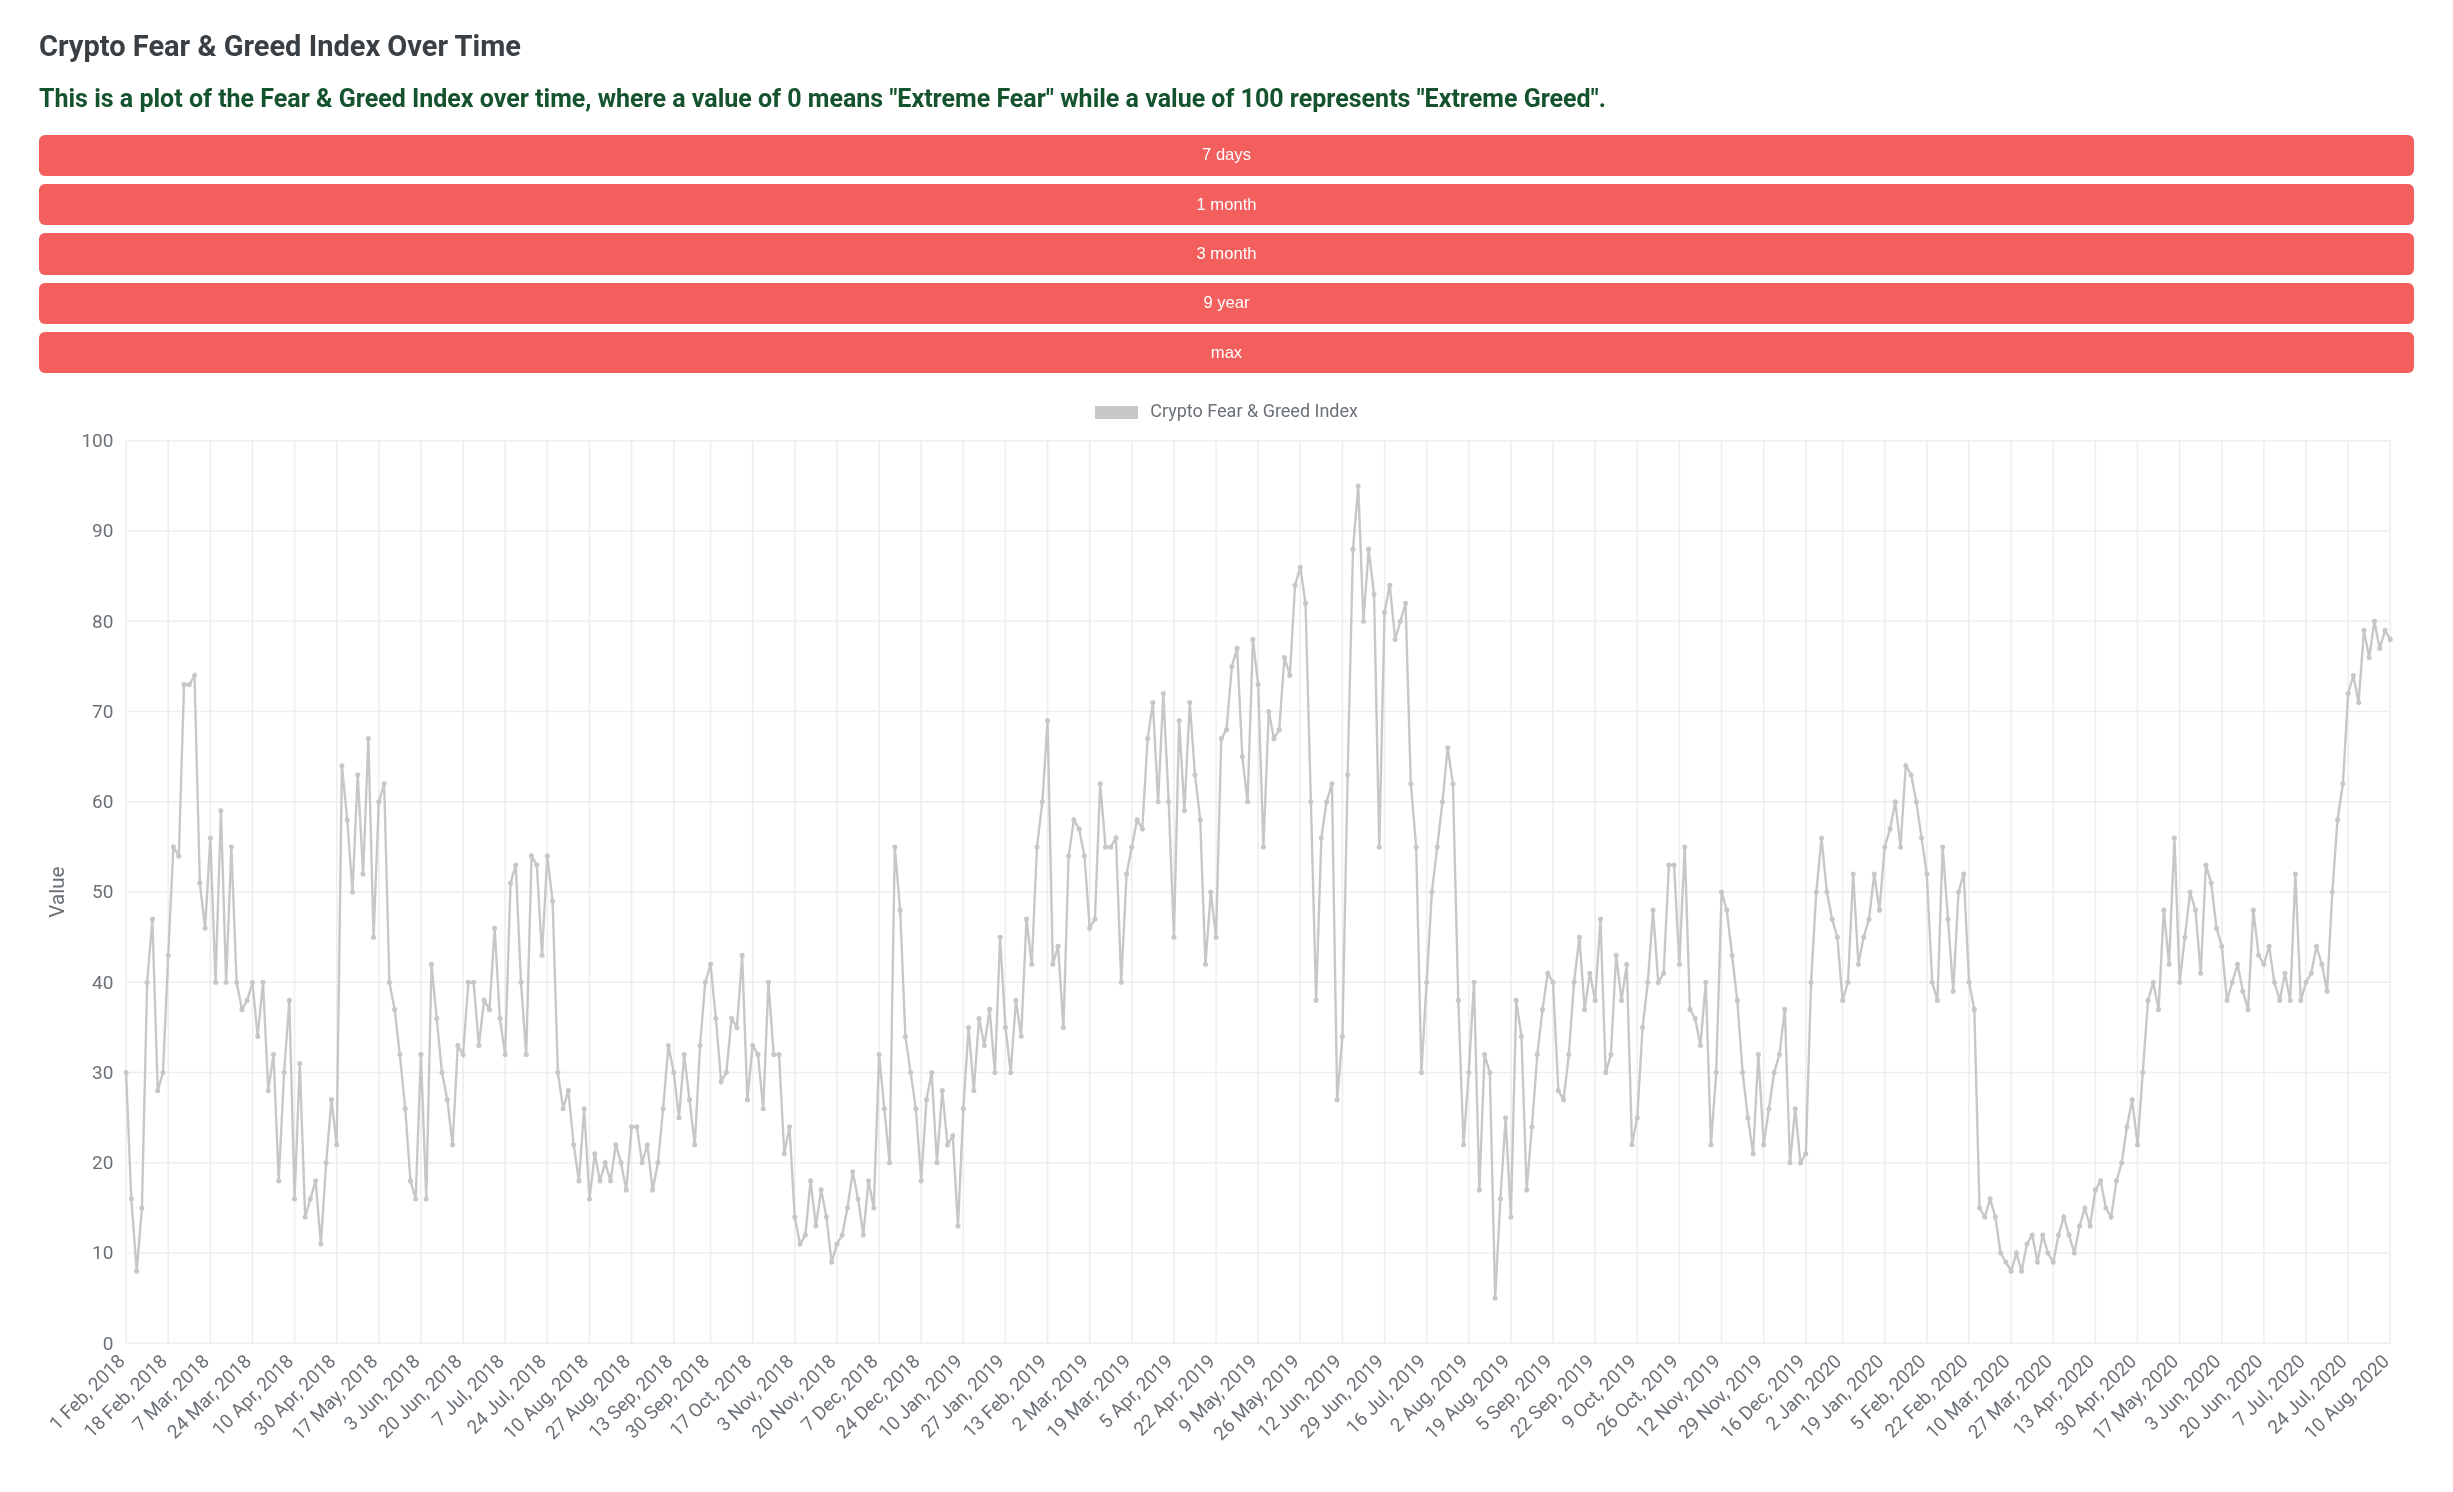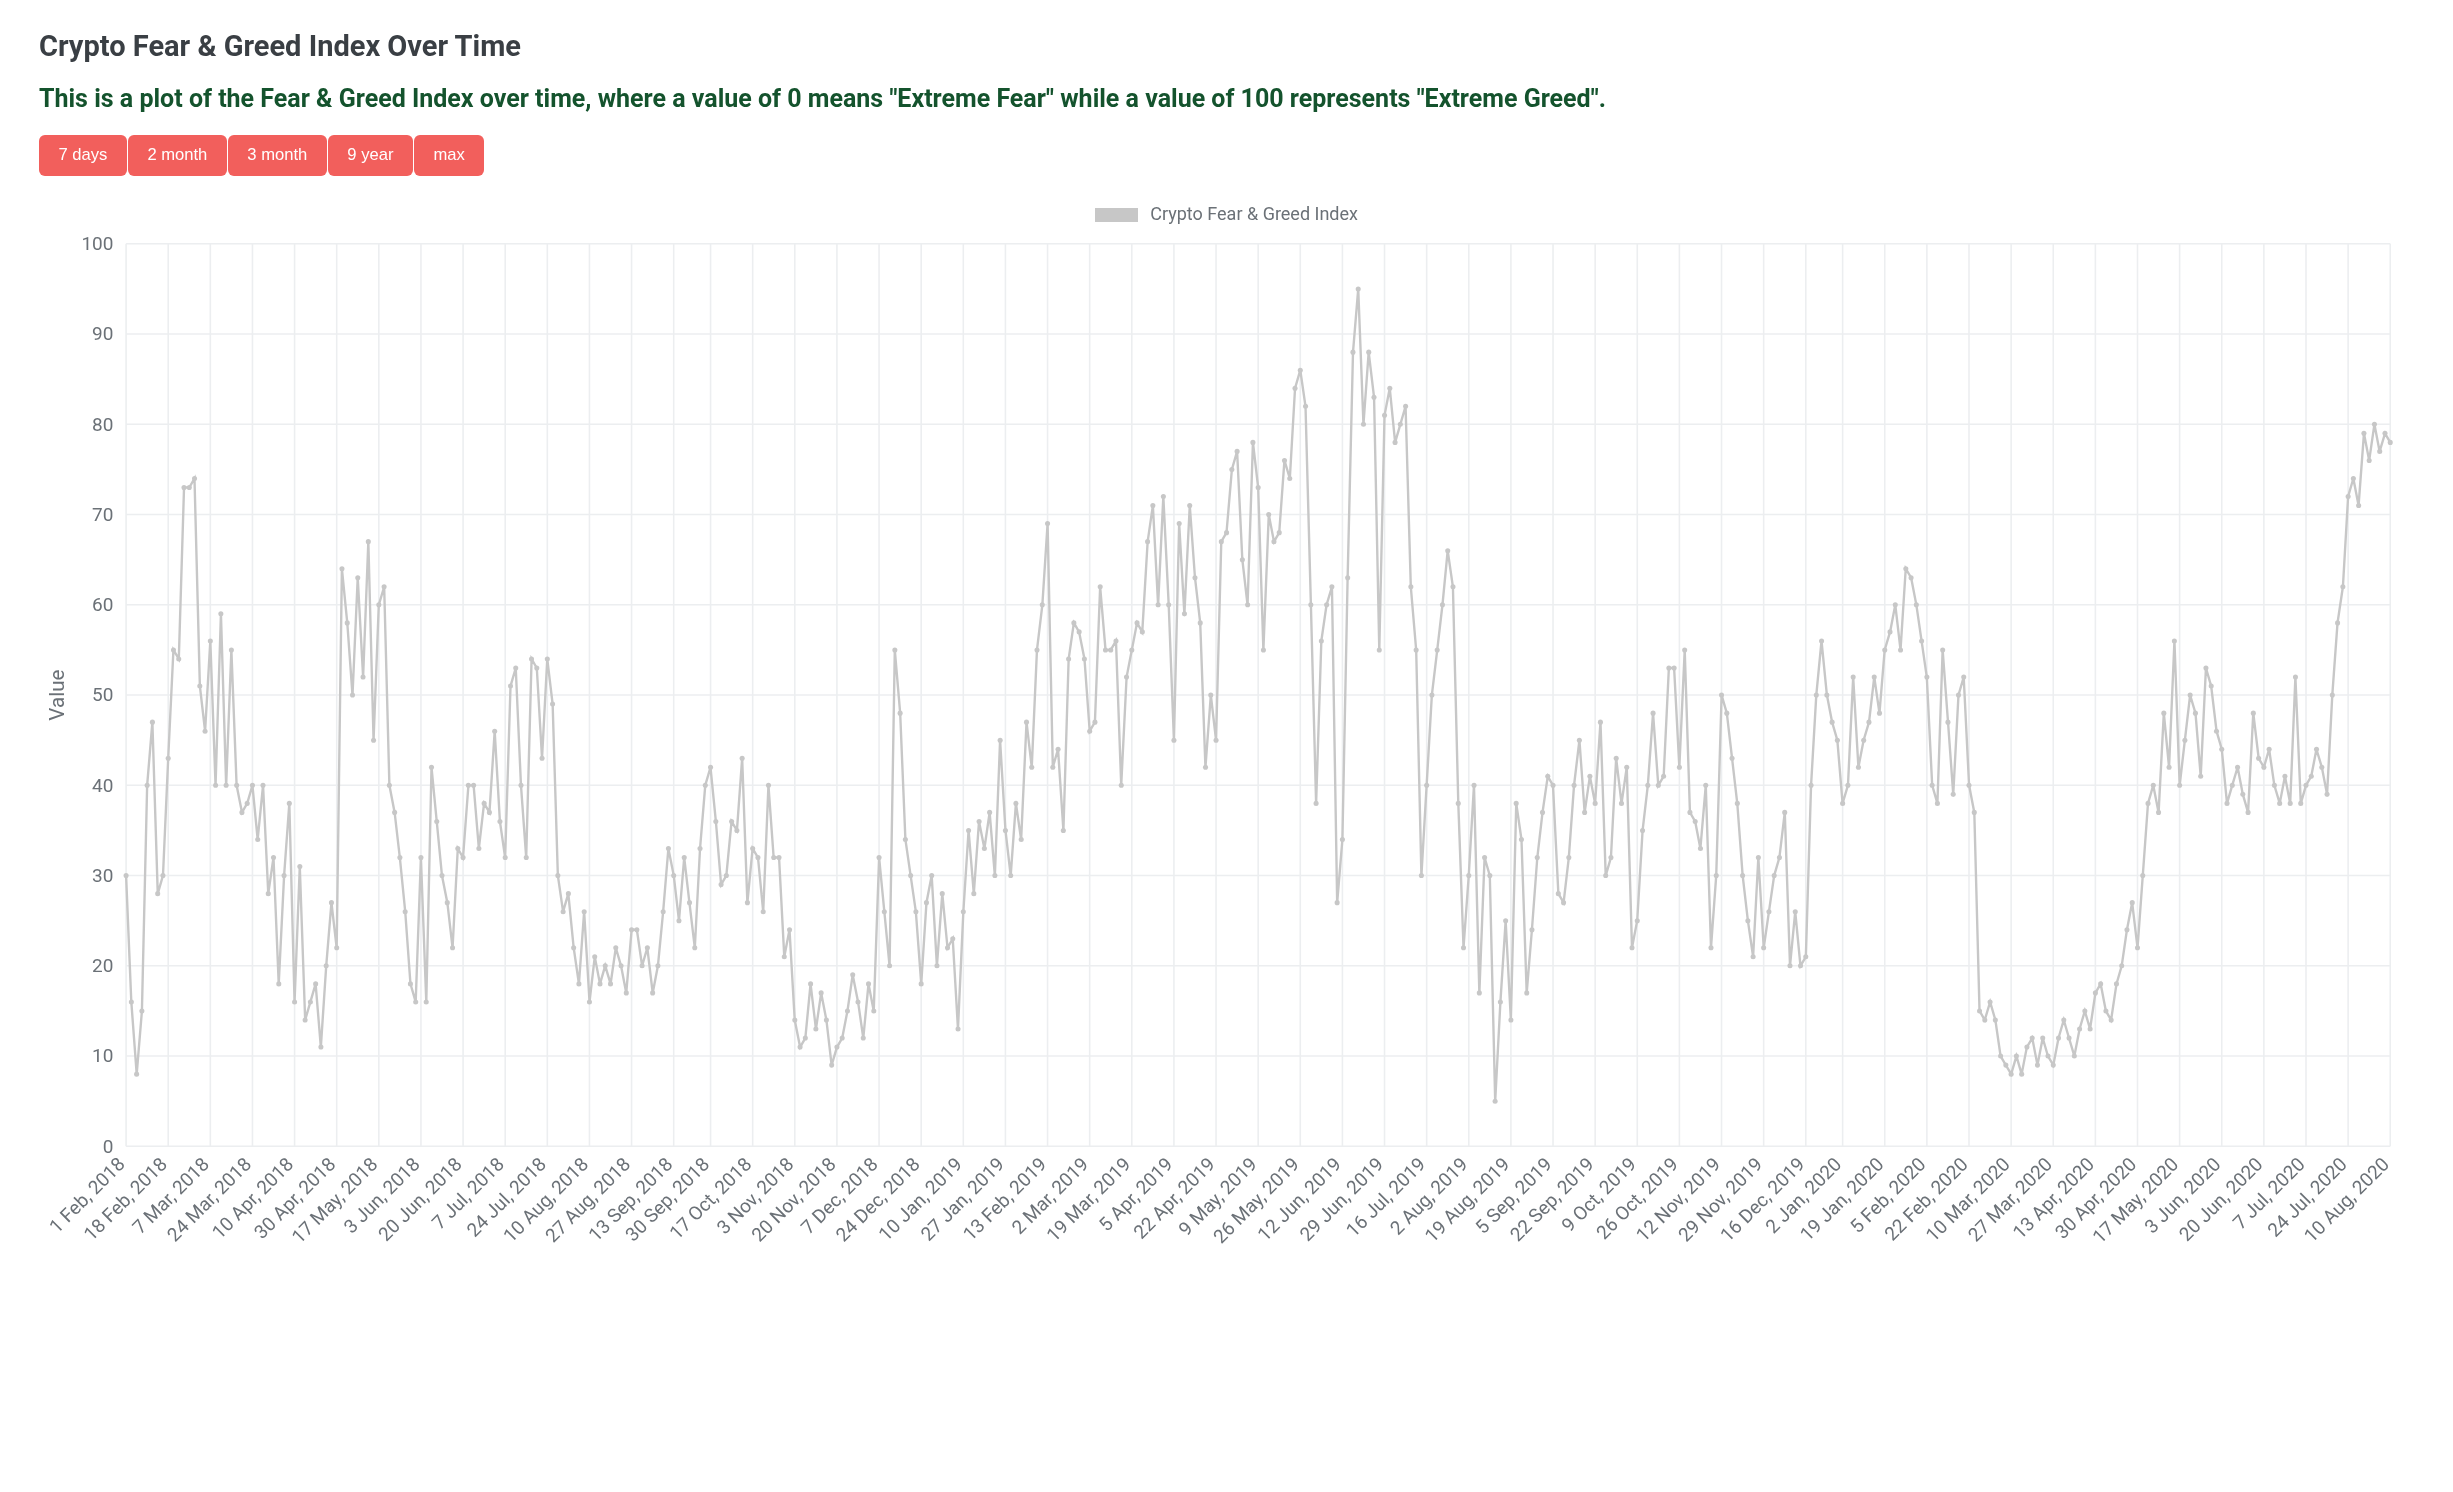--- a/index.html
+++ b/index.html
@@ -15,21 +15,21 @@
     font-weight: 700;
     margin: 0 0 21px 0;
     color: #3a3f44;
   }
   p.desc {
     font-size: 25px;
     font-weight: 700;
     margin: 0 0 21.5px 0;
     color: #14532d;
   }
-  .btn-row { display: flex; gap: 1px; margin-bottom: 27px; }
+  .btn-row { display: flex; gap: 8px; margin-bottom: 27px; flex-direction: column; }
   .btn {
     background: #f25f5c;
     color: #fff;
     border: none;
     border-radius: 5.9px;
     padding: 10.7px 19.5px;
     font-size: 16.6px;
     font-weight: 500;
     cursor: pointer;
   }
@@ -47,21 +47,21 @@
   .data-dot { fill: #c7c7c7; }
 </style>
 </head>
 <body>
 
 <h2 class="title">Crypto Fear &amp; Greed Index Over Time</h2>
 <p class="desc">This is a plot of the Fear &amp; Greed Index over time, where a value of 0 means "Extreme Fear" while a value of 100 represents "Extreme Greed".</p>
 
 <div class="btn-row">
   <button class="btn">7 days</button>
-  <button class="btn">2 month</button>
+  <button class="btn">1 month</button>
   <button class="btn">3 month</button>
   <button class="btn">9 year</button>
   <button class="btn">max</button>
 </div>
 
 <div class="chart-wrap">
   <div class="legend">
     <span class="legend-swatch"></span>
     <span>Crypto Fear &amp; Greed Index</span>
   </div>

